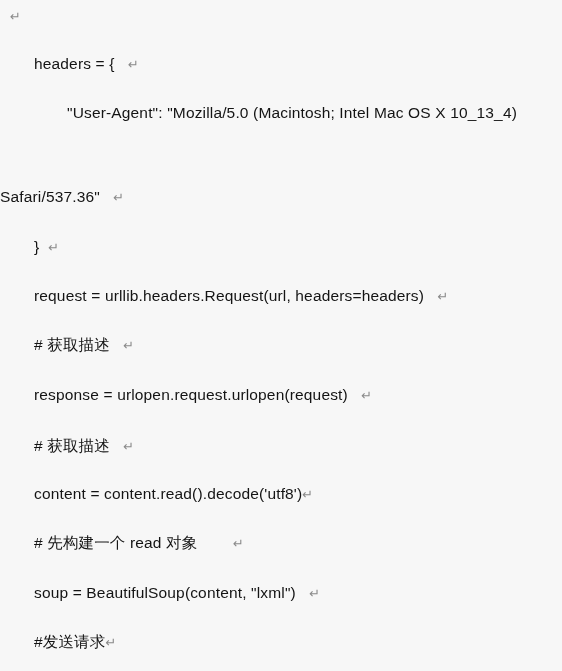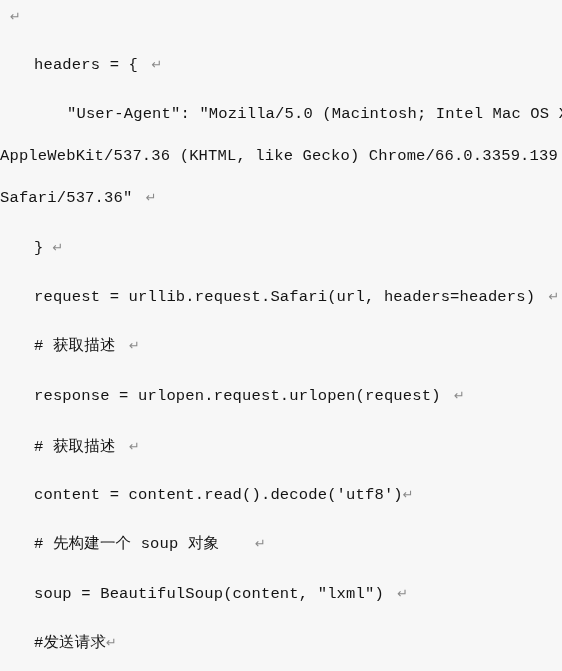--- a/index.html
+++ b/index.html
@@ -50,36 +50,35 @@
   
   .pilcrow {
     color: #8a8a8a;
     font-size: 13px;
     font-family: "DejaVu Sans", sans-serif;
     vertical-align: baseline;
     white-space: pre;
   }
 
   .cjk {
-    font-family: Liberation Mono, monospace;
+    font-family: Liberation Sans, sans-serif;
     text-align: center;
   }
 </style>
 </head>
 <body>
 
 <div id="doc-page" style="background: rgb(247, 247, 247);">
 
 <div class="code-line ind-edge" style="top: 6px; color: rgb(20, 20, 20);"><span class="seg-text cjk"></span><span class="seg-text"></span><span class="pilcrow" style="color: rgb(138, 138, 138);">↵</span></div>
     <div class="code-line ind-1" style="top: 54px; color: rgb(20, 20, 20);"><span class="seg-text cjk">headers = {</span><span class="seg-text">   </span><span class="pilcrow" style="color: rgb(138, 138, 138);">↵</span></div>
     <div class="code-line ind-2" style="top: 103px; color: rgb(20, 20, 20);"><span class="seg-text cjk">"User-Agent": "Mozilla/5.0 (Macintosh; Intel Mac OS X 10_13_4)</span></div>
-    <div class="code-line ind-0" style="top: 145px; color: rgb(20, 20, 20);"><span class="seg-text cjk">AppleWebKit/537.36 (KHTML, like Gecko) Chrome/66.0.3359.139</span></div>
     <div class="code-line ind-0" style="top: 187px; color: rgb(20, 20, 20);"><span class="seg-text cjk">Safari/537.36"</span><span class="seg-text">   </span><span class="pilcrow" style="color: rgb(138, 138, 138);">↵</span></div>
     <div class="code-line ind-1" style="top: 237px; color: rgb(20, 20, 20);"><span class="seg-text cjk">}</span><span class="seg-text">  </span><span class="pilcrow" style="color: rgb(138, 138, 138);">↵</span></div>
-    <div class="code-line ind-1" style="top: 286px; color: rgb(20, 20, 20);"><span class="seg-text cjk">request = urllib.request.Safari(url, headers=headers)</span><span class="seg-text">   </span><span class="pilcrow" style="color: rgb(138, 138, 138);">↵</span></div>
+    <div class="code-line ind-1" style="top: 286px; color: rgb(20, 20, 20);"><span class="seg-text cjk">request = urllib.headers.Request(url, headers=headers)</span><span class="seg-text">   </span><span class="pilcrow" style="color: rgb(138, 138, 138);">↵</span></div>
     <div class="code-line ind-1" style="top: 335px; color: rgb(20, 20, 20);"><span class="seg-text cjk"># 获取描述</span><span class="seg-text">   </span><span class="pilcrow" style="color: rgb(138, 138, 138);">↵</span></div>
     <div class="code-line ind-1" style="top: 385px; color: rgb(20, 20, 20);"><span class="seg-text cjk">response = urlopen.request.urlopen(request)</span><span class="seg-text">   </span><span class="pilcrow" style="color: rgb(138, 138, 138);">↵</span></div>
     <div class="code-line ind-1" style="top: 436px; color: rgb(20, 20, 20);"><span class="seg-text cjk"># 获取描述</span><span class="seg-text">   </span><span class="pilcrow" style="color: rgb(138, 138, 138);">↵</span></div>
     <div class="code-line ind-1" style="top: 484px; color: rgb(20, 20, 20);"><span class="seg-text cjk">content = content.read().decode('utf8')</span><span class="seg-text"></span><span class="pilcrow" style="color: rgb(138, 138, 138);">↵</span></div>
-    <div class="code-line ind-1" style="top: 533px; color: rgb(20, 20, 20);"><span class="seg-text cjk"># 先构建一个 soup 对象</span><span class="seg-text">        </span><span class="pilcrow" style="color: rgb(138, 138, 138);">↵</span></div>
+    <div class="code-line ind-1" style="top: 533px; color: rgb(20, 20, 20);"><span class="seg-text cjk"># 先构建一个 read 对象</span><span class="seg-text">        </span><span class="pilcrow" style="color: rgb(138, 138, 138);">↵</span></div>
     <div class="code-line ind-1" style="top: 583px; color: rgb(20, 20, 20);"><span class="seg-text cjk">soup = BeautifulSoup(content, "lxml")</span><span class="seg-text">   </span><span class="pilcrow" style="color: rgb(138, 138, 138);">↵</span></div>
     <div class="code-line ind-1" style="top: 632px; color: rgb(20, 20, 20);"><span class="seg-text cjk">#发送请求</span><span class="seg-text"></span><span class="pilcrow" style="color: rgb(138, 138, 138);">↵</span></div>
   </div>
 
 </body></html>

